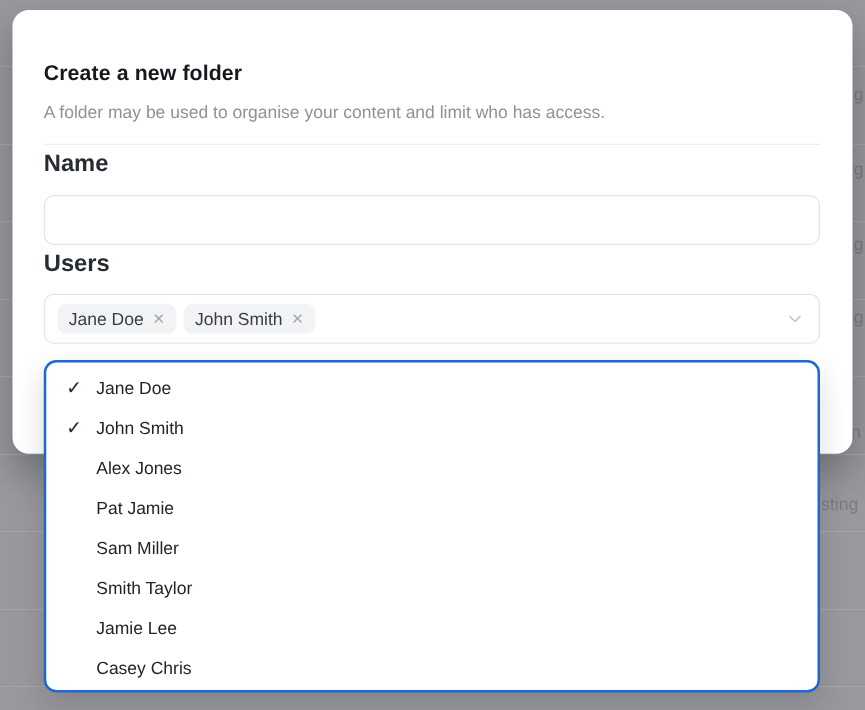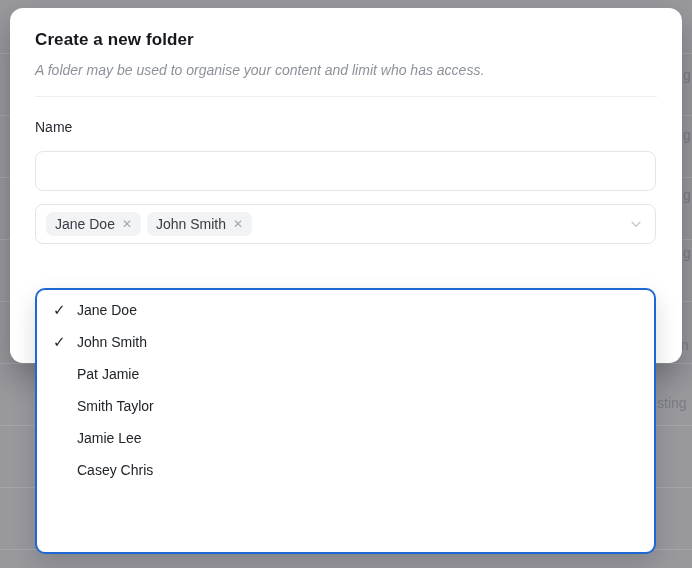--- a/index.html
+++ b/index.html
@@ -39,47 +39,46 @@
   
   .modal {
     position: absolute;
     left: 10px;
     top: 8px;
     width: 672px;
     height: 355px;
     background: #ffffff;
     border-radius: 13px;
     box-shadow: 0 14px 30px rgba(15, 18, 25, 0.28);
-    padding: 21px 25px 0 25px;
+    padding: 40px 25px 0 25px;
   }
   .modal-title {
     font-size: 17px;
     line-height: 22px;
     font-weight: 700;
     color: #15181d;
     letter-spacing: 0.1px;
   }
   .modal-desc {
     margin-top: 9px;
     font-size: 14px;
     line-height: 20px;
     color: #8d929a;
-    font-style: italic;
   }
   .divider {
     border: none;
     border-top: 1px solid #eceef0;
     margin-top: 16px;
   }
   .field-label {
     display: block;
-    margin-top: 20px;
-    font-size: 14px;
+    margin-top: 6px;
+    font-size: 19px;
     line-height: 20px;
-    font-weight: 400;
+    font-weight: 700;
     color: #272c33;
   }
   .text-input {
     display: block;
     margin-top: 14px;
     width: 621px;
     height: 40px;
     border: 1px solid #e3e5e9;
     border-radius: 8px;
     background: #ffffff;
@@ -175,20 +174,21 @@
     </div>
 
   <div class="modal">
     <h2 class="modal-title">Create a new folder</h2>
     <p class="modal-desc">A folder may be used to organise your content and limit who has access.</p>
     <hr class="divider">
 
     <label class="field-label">Name</label>
     <input class="text-input" type="text" placeholder="" style="">
 
+    <label class="field-label">Users</label>
     <div class="multiselect" id="tags-container">
       <span class="tag">
           <span>Jane Doe</span>
           <span class="tag-remove">✕</span>
         </span>
         <span class="tag">
           <span>John Smith</span>
           <span class="tag-remove">✕</span>
         </span>
         <span class="chevron">
@@ -204,21 +204,29 @@
         <li class="option">
           <span class="check">✓</span>
           <span>Jane Doe</span>
         </li>
         <li class="option">
           <span class="check">✓</span>
           <span>John Smith</span>
         </li>
         <li class="option">
           <span class="check"></span>
+          <span>Alex Jones</span>
+        </li>
+        <li class="option">
+          <span class="check"></span>
           <span>Pat Jamie</span>
+        </li>
+        <li class="option">
+          <span class="check"></span>
+          <span>Sam Miller</span>
         </li>
         <li class="option">
           <span class="check"></span>
           <span>Smith Taylor</span>
         </li>
         <li class="option">
           <span class="check"></span>
           <span>Jamie Lee</span>
         </li>
         <li class="option">

